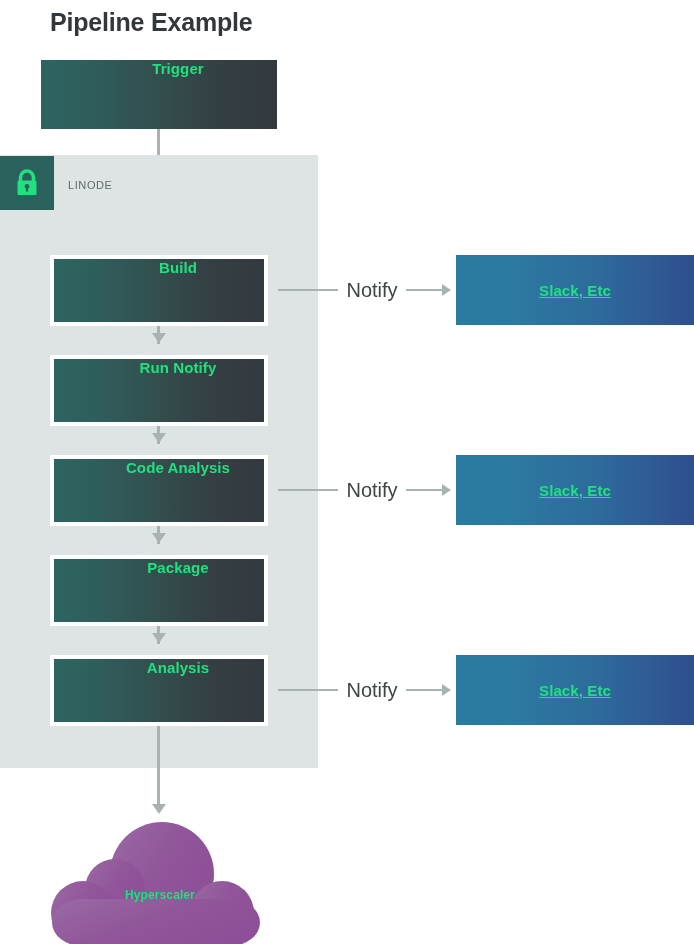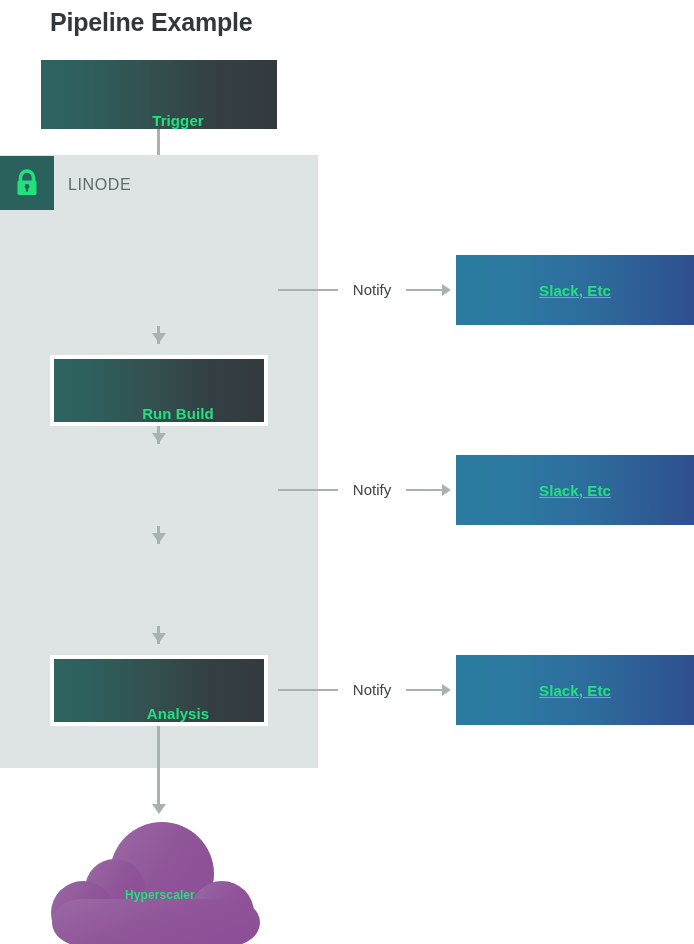--- a/index.html
+++ b/index.html
@@ -51,34 +51,34 @@
     height: 54px;
     background: #2a615c;
     display: flex;
     align-items: center;
     justify-content: center;
   }
   .linode-label {
     position: absolute;
     left: 68px;
     top: 172px;
-    font-size: 16px;
+    font-size: 11px;
     color: #5f6b6a;
     letter-spacing: 0.6px;
     line-height: 20px;
     text-align: center;
   }
 
   
   .stage {
     position: absolute;
     box-sizing: border-box;
     background: linear-gradient(90deg, #2d6460 0%, #2e5f5d 18%, #32514f 45%, #343f43 75%, #333a3f 100%);
     display: flex;
-    align-items: flex-end;
+    align-items: flex-start;
     justify-content: center;
     padding-left: 38px;
   }
   .stage.framed {
     border: 4px solid #ffffff;
   }
   .stage-label {
     font-size: 15px;
     font-weight: bold;
     color: #21e07e;
@@ -121,21 +121,21 @@
   }
   .arrow-right {
     position: absolute;
     width: 0; height: 0;
     border-top: 6px solid transparent;
     border-bottom: 6px solid transparent;
     border-left: 9px solid #a9b2b2;
   }
   .notify-label {
     position: absolute;
-    font-size: 15px;
+    font-size: 20px;
     color: #3d4548;
     line-height: 18px;
     text-align: center;
   }
 
   
   .cloud-wrap {
     position: absolute;
     left: 30px;
     top: 818px;
@@ -172,48 +172,57 @@
   <div class="linode-badge">
     <svg width="26" height="28" viewBox="0 0 26 28">
       <path d="M6.5 12 V8.5 a6.5 6.5 0 0 1 13 0 V12" fill="none" stroke="#21e07e" stroke-width="3.6"></path>
       <rect x="3.5" y="11.5" width="19" height="14.5" rx="1.6" fill="#21e07e"></rect>
       <circle cx="13" cy="17.4" r="2.4" fill="#2a615c"></circle>
       <rect x="11.9" y="17.4" width="2.2" height="5.2" fill="#2a615c"></rect>
     </svg>
   </div>
   <div class="linode-label">LINODE</div>
 
+  <div class="stage framed" style="left:50px; top:252px; width:218px; height:71px;">
+    <span class="stage-label">Build</span>
+  </div>
   <div class="vline" style="left:157px; top:323px; height:18px;"></div>
   <div class="arrow-down" style="left:152px; top:330px;"></div>
 
   <div class="hline" style="left:278px; top:286px; width:60px;"></div>
   <div class="notify-label" style="left:344px; top:278px; width:56px;">Notify</div>
   <div class="hline" style="left:406px; top:286px; width:38px;"></div>
   <div class="arrow-right" style="left:442px; top:281px;"></div>
   <div class="sink" style="left:456px; top:252px; width:238px; height:70px;">
     <span class="sink-label">Slack, Etc</span>
   </div>
 
   <div class="stage framed" style="left:50px; top:352px; width:218px; height:71px;">
-    <span class="stage-label">Run Build</span>
+    <span class="stage-label">Run Notify</span>
   </div>
   <div class="vline" style="left:157px; top:423px; height:18px;"></div>
   <div class="arrow-down" style="left:152px; top:430px;"></div>
 
+  <div class="stage framed" style="left:50px; top:452px; width:218px; height:71px;">
+    <span class="stage-label">Code Analysis</span>
+  </div>
   <div class="vline" style="left:157px; top:523px; height:18px;"></div>
   <div class="arrow-down" style="left:152px; top:530px;"></div>
 
   <div class="hline" style="left:278px; top:486px; width:60px;"></div>
   <div class="notify-label" style="left:344px; top:478px; width:56px;">Notify</div>
   <div class="hline" style="left:406px; top:486px; width:38px;"></div>
   <div class="arrow-right" style="left:442px; top:481px;"></div>
   <div class="sink" style="left:456px; top:452px; width:238px; height:70px;">
     <span class="sink-label">Slack, Etc</span>
   </div>
 
+  <div class="stage framed" style="left:50px; top:552px; width:218px; height:71px;">
+    <span class="stage-label">Package</span>
+  </div>
   <div class="vline" style="left:157px; top:623px; height:18px;"></div>
   <div class="arrow-down" style="left:152px; top:630px;"></div>
 
   <div class="stage framed" style="left:50px; top:652px; width:218px; height:71px;">
     <span class="stage-label">Analysis</span>
   </div>
 
   <div class="hline" style="left:278px; top:686px; width:60px;"></div>
   <div class="notify-label" style="left:344px; top:678px; width:56px;">Notify</div>
   <div class="hline" style="left:406px; top:686px; width:38px;"></div>

